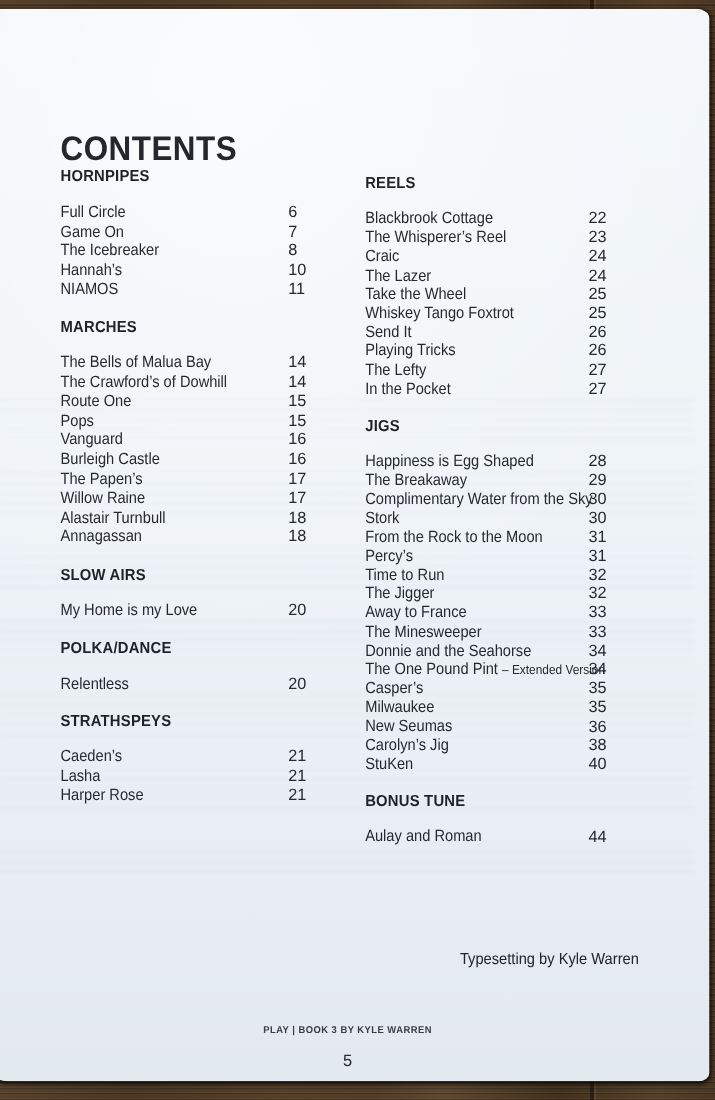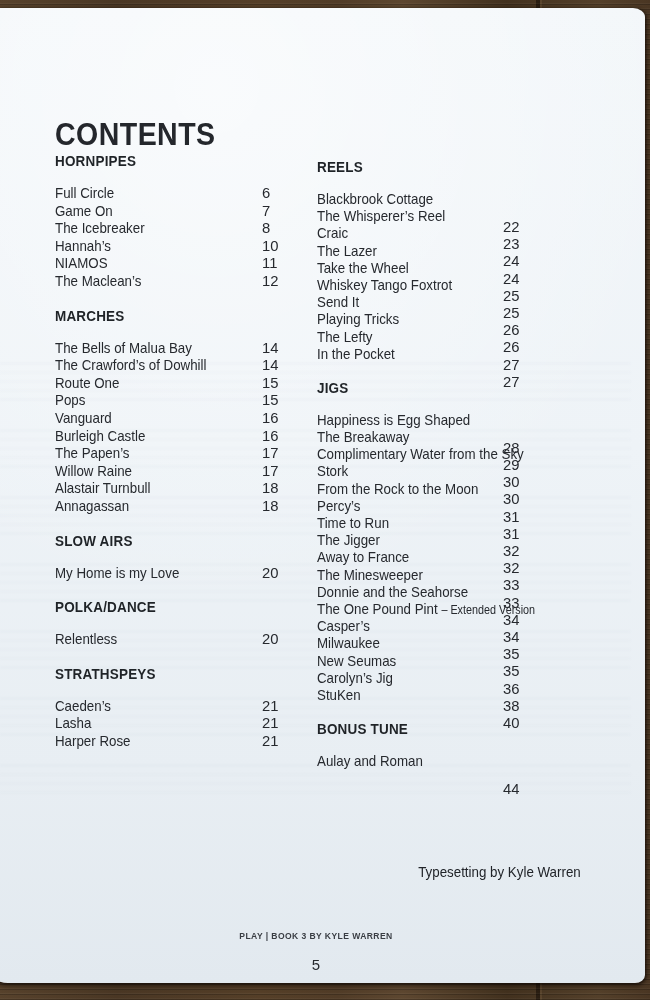--- a/index.html
+++ b/index.html
@@ -37,39 +37,39 @@
       rgba(120,140,172,0.27) 18px 19.2px, transparent 19.2px 27px,
       rgba(120,140,172,0.24) 27px 28.2px, transparent 28.2px 36px,
       rgba(120,140,172,0.30) 36px 37.2px, transparent 37.2px 67px);
   }
   .title{
     position:absolute;left:69px;top:90px;
     font-size:31px;line-height:31px;font-weight:700;color:#24272c;
     letter-spacing:0.5px;white-space:nowrap;
     transform:scaleX(0.92);transform-origin:0 50%;
   }
-  .columns{position:absolute;left:69px;top:144px;display:flex;gap:15px;}
+  .columns{position:absolute;left:69px;top:144px;display:flex;gap:30px;}
   .col{width:247px;}
   .col-right{width:225px;padding-top:6px;}
   .toc-section{margin:0 0 16px 0;}
   .section-heading{
     font-size:14.5px;line-height:18px;font-weight:700;margin:0 0 15px 0;
     letter-spacing:0.2px;color:#1f2327;white-space:nowrap;
     transform:scaleX(0.93);transform-origin:0 50%;
   }
   .row{position:relative;height:17.6px;text-decoration:underline;}
   .col-right .row{height:17.2px;}
   .tune{
     position:absolute;left:0;top:0;font-size:14.8px;line-height:17px;
     white-space:nowrap;transform:scaleX(0.90);transform-origin:0 50%;
   }
   .suffix{font-size:12px;}
   .pg{position:absolute;top:0;font-size:14.8px;line-height:17px;}
   .col-left .pg{left:207px;}
-  .col-right .pg{left:186px;margin-top:28px;}
+  .col-right .pg{left:203px;}
   .credit{
     position:absolute;top:856px;right:64px;font-size:14.5px;color:#212429;
     white-space:nowrap;transform:scaleX(0.92);transform-origin:100% 50%;
   }
   .footer-line{
     position:absolute;top:923px;left:330px;font-size:9px;font-weight:700;
     letter-spacing:0.45px;color:#393d43;white-space:nowrap;
     transform:translateX(-50%) scaleX(0.95);
   }
   .pagenum{
@@ -104,24 +104,20 @@
             <span class="pg">8</span>
           </div>
           <div class="row">
             <span class="tune">Hannah’s</span>
             <span class="pg">10</span>
           </div>
           <div class="row">
             <span class="tune">NIAMOS</span>
             <span class="pg">11</span>
           </div>
-          <div class="row">
-            <span class="tune">The Maclean’s</span>
-            <span class="pg">12</span>
-          </div>
         </section>
         <section class="toc-section">
           <h2 class="section-heading">MARCHES</h2>
           <div class="row">
             <span class="tune">The Bells of Malua Bay</span>
             <span class="pg">14</span>
           </div>
           <div class="row">
             <span class="tune">The Crawford’s of Dowhill</span>
             <span class="pg">14</span>

